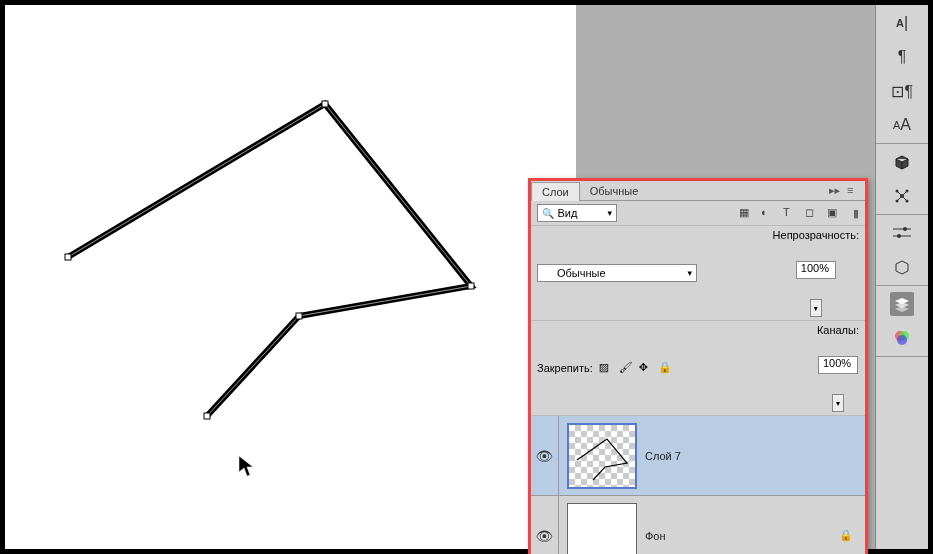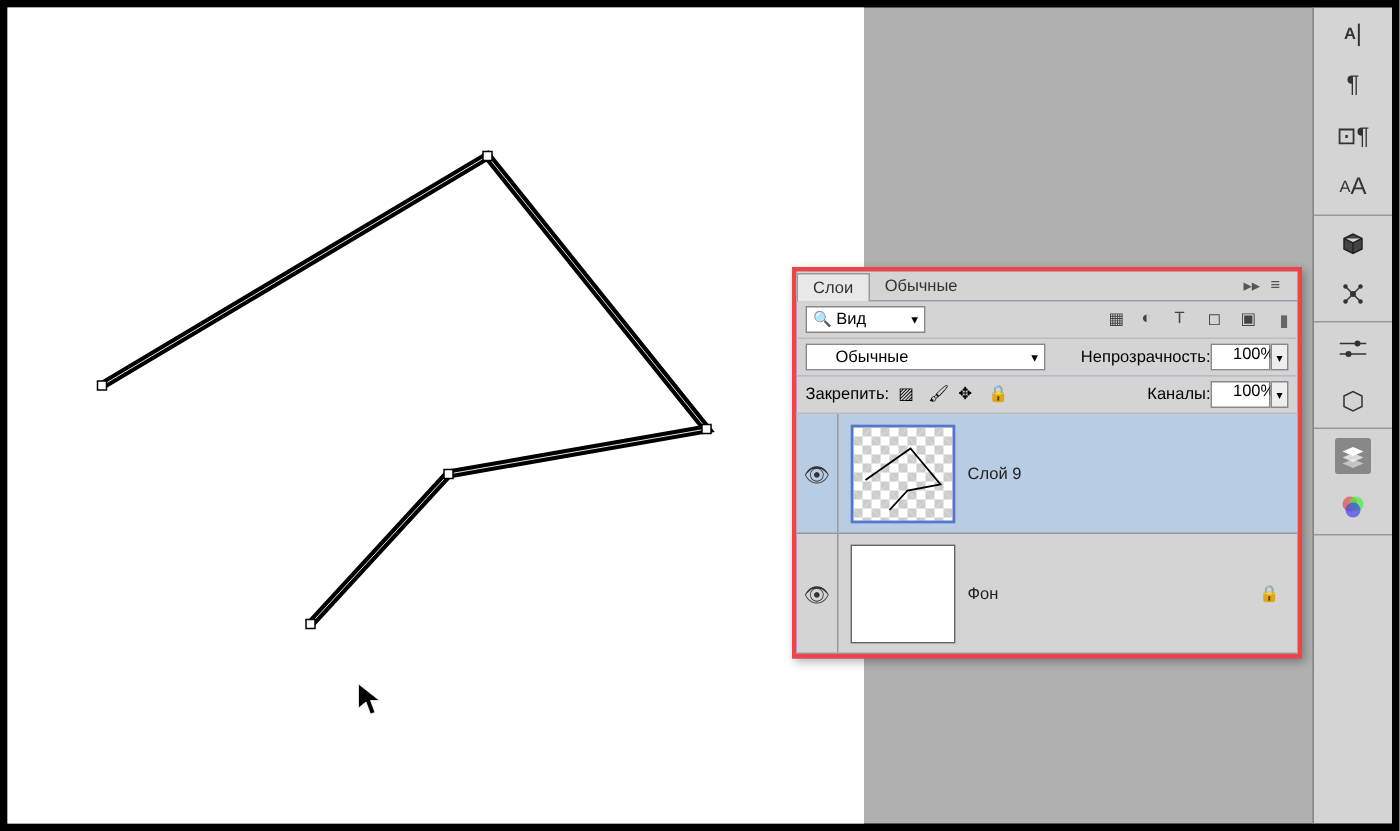--- a/index.html
+++ b/index.html
@@ -18,22 +18,22 @@
 .panel-menu-btn { width: 14px; height: 14px; color: #555; cursor: pointer; }
 
 .panel-row { display: flex; align-items: center; padding: 3px 6px; border-bottom: 1px solid #bbb; background: #d4d4d4; gap: 6px; }
 .search-box { display: flex; align-items: center; background: #fff; border: 1px solid #888; height: 18px; padding: 0 4px; width: 80px; }
 .search-icon { font-size: 10px; margin-right: 3px; }
 .filter-icons { margin-left: auto; display: flex; gap: 8px; }
 .filter-icon { width: 14px; height: 14px; color: #444; cursor: pointer; }
 
 .select { background: #fff; border: 1px solid #888; height: 18px; padding: 0 18px 0 19px; position: relative; min-width: 160px; display: flex; align-items: center; }
 .select::after { content: '▾'; position: absolute; right: 4px; font-size: 9px; }
-.label-right { display: flex; align-items: center; gap: 0; }
-.pct-input { background: #fff; border: 1px solid #888; width: 40px; height: 18px; padding: 0 14px; text-align: left; }
+.label-right { display: flex; align-items: center; gap: 20px; flex-direction: column; }
+.pct-input { background: #fff; border: 1px solid #888; width: 40px; height: 18px; padding: 0 4px; text-align: left; }
 .dropdown-arrow { width: 12px; height: 18px; border: 1px solid #888; background: #eee; display: flex; align-items: center; justify-content: center; font-size: 8px; cursor: pointer; }
 
 .lock-row { font-size: 10px; }
 .lock-icons { display: flex; gap: 6px; align-items: center; }
 .lock-icon { width: 14px; height: 14px; cursor: pointer; }
 
 .layers-list { background: #d4d4d4; max-height: 260px; overflow-y: auto; }
 .layer { display: flex; align-items: center; height: 80px; border-bottom: 1px solid #999; }
 .layer.selected { background: #b8cce4; }
 .vis-col { width: 28px; display: flex; align-items: center; justify-content: center; height: 100%; border-right: 1px solid #999; }
@@ -191,21 +191,21 @@
   <div class="layers-list">
     <div class="layer selected">
       <div class="vis-col">
           <span class="eye">👁</span>
         </div>
       <div class="thumb checker selected">
         <svg width="70" height="66" viewBox="0 0 70 66">
             <polyline points="8,35 38,14 58,38 36,42 24,55" fill="none" stroke="#000" stroke-width="1.2"></polyline>
           </svg>
       </div>
-      <span class="layer-name">Слой 9</span>
+      <span class="layer-name">Слой 7</span>
     </div>
     <div class="layer">
       <div class="vis-col">
           <span class="eye">👁</span>
         </div>
       <div class="thumb"></div>
       <span class="layer-name">Фон</span>
       <span class="lock-indicator">🔒</span>
     </div>
   </div>

